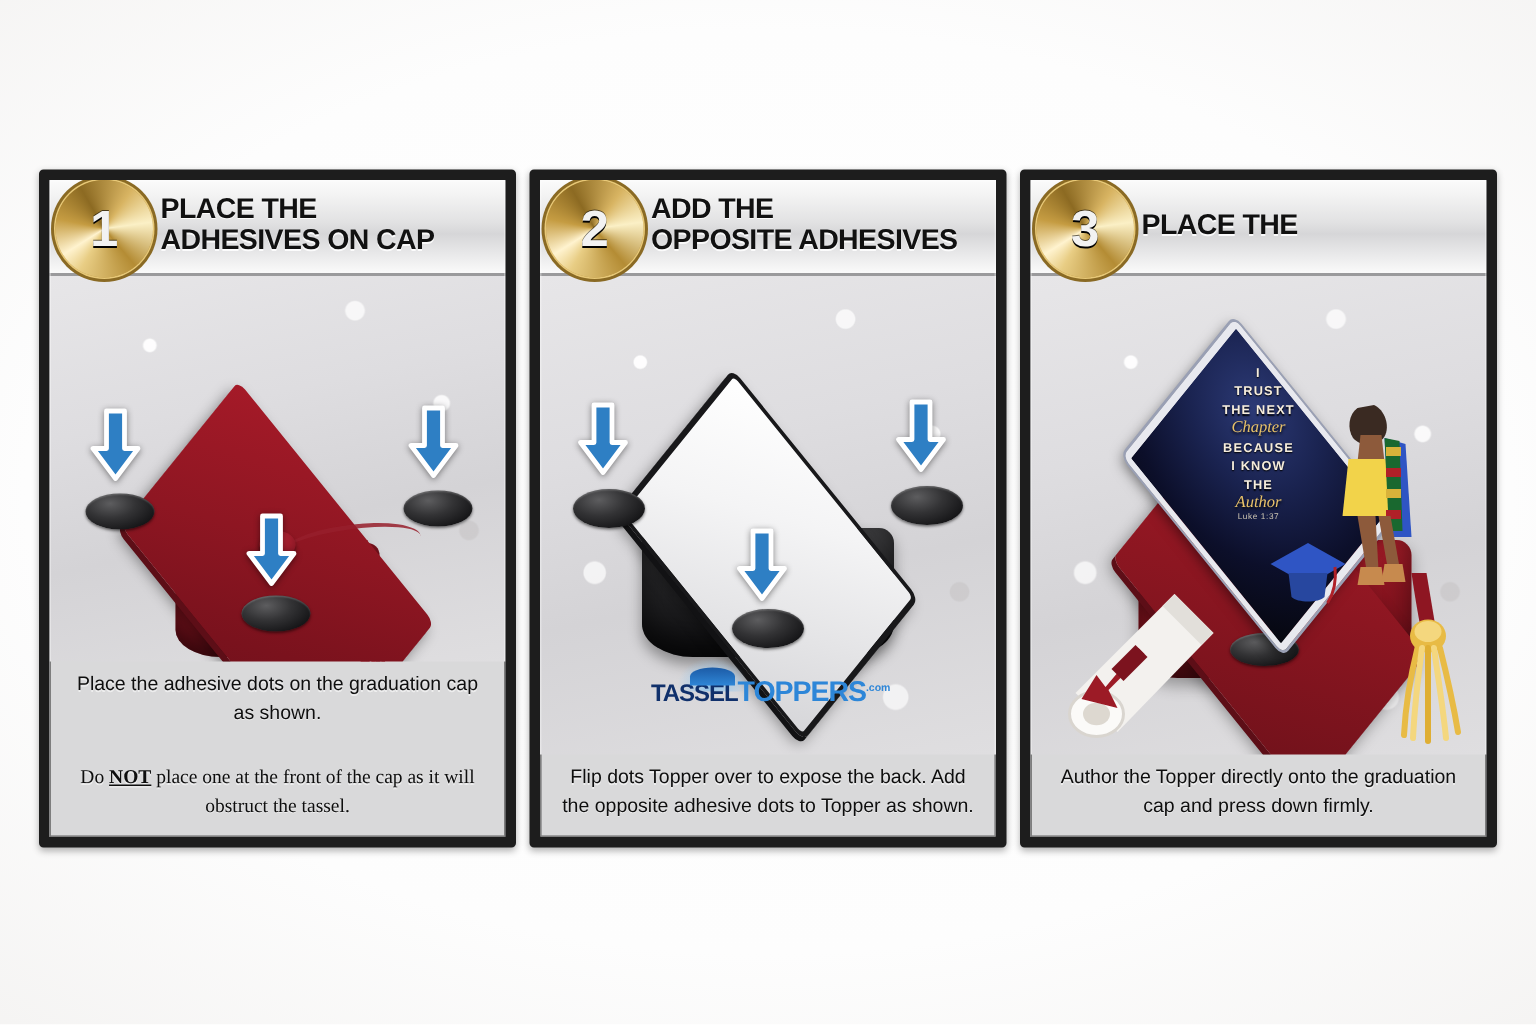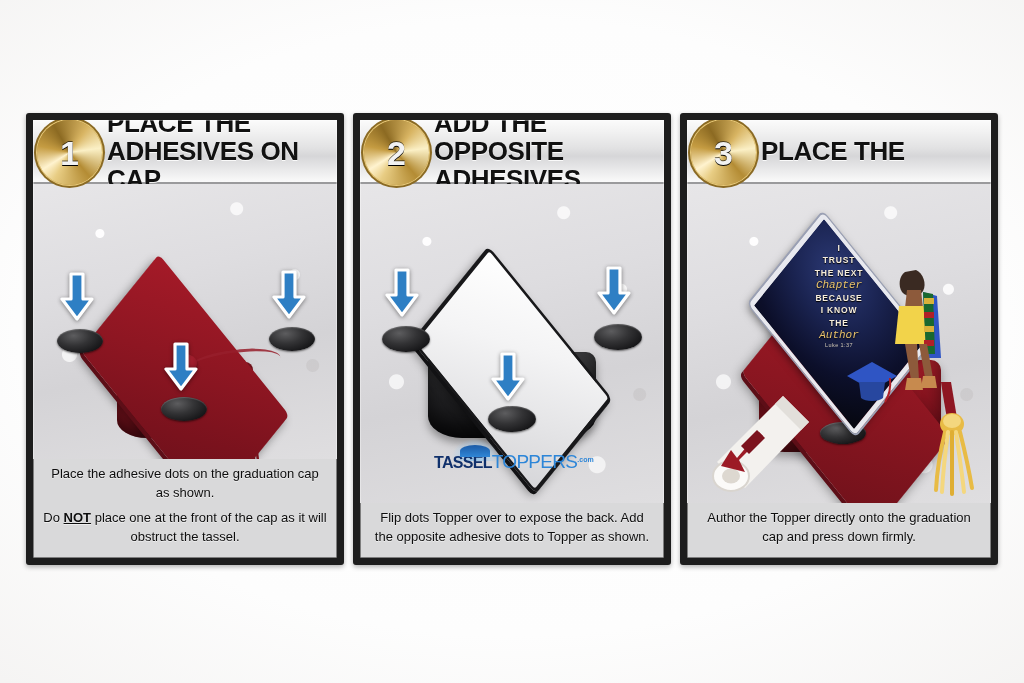--- a/index.html
+++ b/index.html
@@ -92,21 +92,21 @@
   .badge span {
     font-size: 34px;
     font-weight: bold;
     color: #f2f2f2;
     line-height: 1;
     text-shadow: 0 1px 0 #000, 0 -1px 0 rgba(0,0,0,.6);
     font-family: "Liberation Sans", sans-serif;
   }
 
   .hdr-title {
-    font-size: 26px;
+    font-size: 19px;
     font-weight: bold;
     line-height: 1.08;
     color: #111;
     letter-spacing: -0.4px;
     text-shadow: 0 1px 0 rgba(255,255,255,.85);
     text-transform: uppercase;
   }
   .hdr-title .l2 { display: block; }
 
   
@@ -152,21 +152,21 @@
     text-align: center;
     color: #0e0e0e;
     z-index: 12;
   }
   .cap p {
     font-size: 13px;
     line-height: 1.42;
     font-weight: 500;
     text-shadow: 0 1px 0 rgba(255,255,255,.55);
   }
-  .cap p + p { margin-top: 7px; }
+  .cap p + p { margin-top: 25px; font-family: Liberation Serif, serif; }
   .cap u { text-decoration: underline; font-weight: bold; }
 
   
   .p1-scene { position: absolute; left: 0; top: 0; right: 0; bottom: 0; }
 
   .cap1-mortar {            
     position: absolute;
     left: 50%; top: 96px;
     width: 206px; height: 206px;
     margin-left: -103px;
@@ -256,21 +256,21 @@
   }
   .logo .swoosh {
     position: absolute;
     left: 26px; top: -7px;
     width: 30px; height: 12px;
     border-radius: 50% 50% 0 0;
     background: linear-gradient(180deg, #1c5ba6 0%, #2f86d6 100%);
     z-index: 1;
   }
   .logo .t1 { font-size: 16px; font-weight: bold; color: #10306b; letter-spacing: -0.7px; }
-  .logo .t2 { font-size: 19px; font-weight: normal; color: #2d86d8; letter-spacing: -0.7px; }
+  .logo .t2 { font-size: 19px; font-weight: bold; color: #2d86d8; letter-spacing: -0.7px; }
   .logo .t3 { font-size: 7px; font-weight: bold; color: #2d86d8; vertical-align: super; }
 
   
   .cap3-crown {
     position: absolute;
     left: 50%; top: 176px;
     width: 182px; height: 92px;
     margin-left: -80px;
     background: linear-gradient(180deg, #9c1b26 0%, #87141f 40%, #5d0d15 100%);
     border-radius: 10px 10px 26px 26px / 10px 10px 20px 20px;
@@ -305,21 +305,21 @@
     position: absolute;
     left: 50%; top: 58px;
     width: 168px; height: 120px;
     margin-left: -84px;
     z-index: 8;
     text-align: center;
     pointer-events: none;
     color: #f6eddc;
   }
   .tp-l  { font-size: 8.5px; font-weight: bold; letter-spacing: .8px; line-height: 1.45; text-shadow: 0 1px 1px #000; }
-  .tp-s  { font-size: 11px; font-style: italic; font-family: Liberation Mono, monospace;
+  .tp-s  { font-size: 11px; font-style: italic; font-family: Liberation Serif, serif;
            color: #e8c26a; text-shadow: 0 1px 2px #000; line-height: 1.2; }
   .tp-ref{ font-size: 5.5px; color: #cfc7b4; letter-spacing: .4px; }
 
   .figure {
     position: absolute;
     left: 198px; top: 78px;
     width: 62px; height: 132px;
     z-index: 9;
   }
   .tassel3 {

